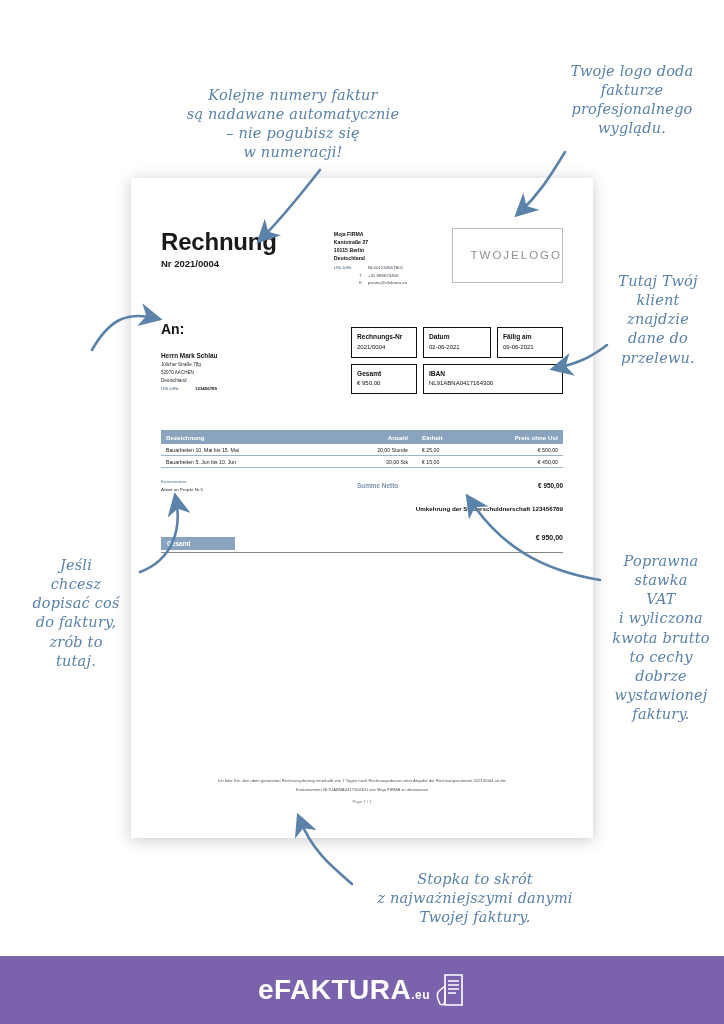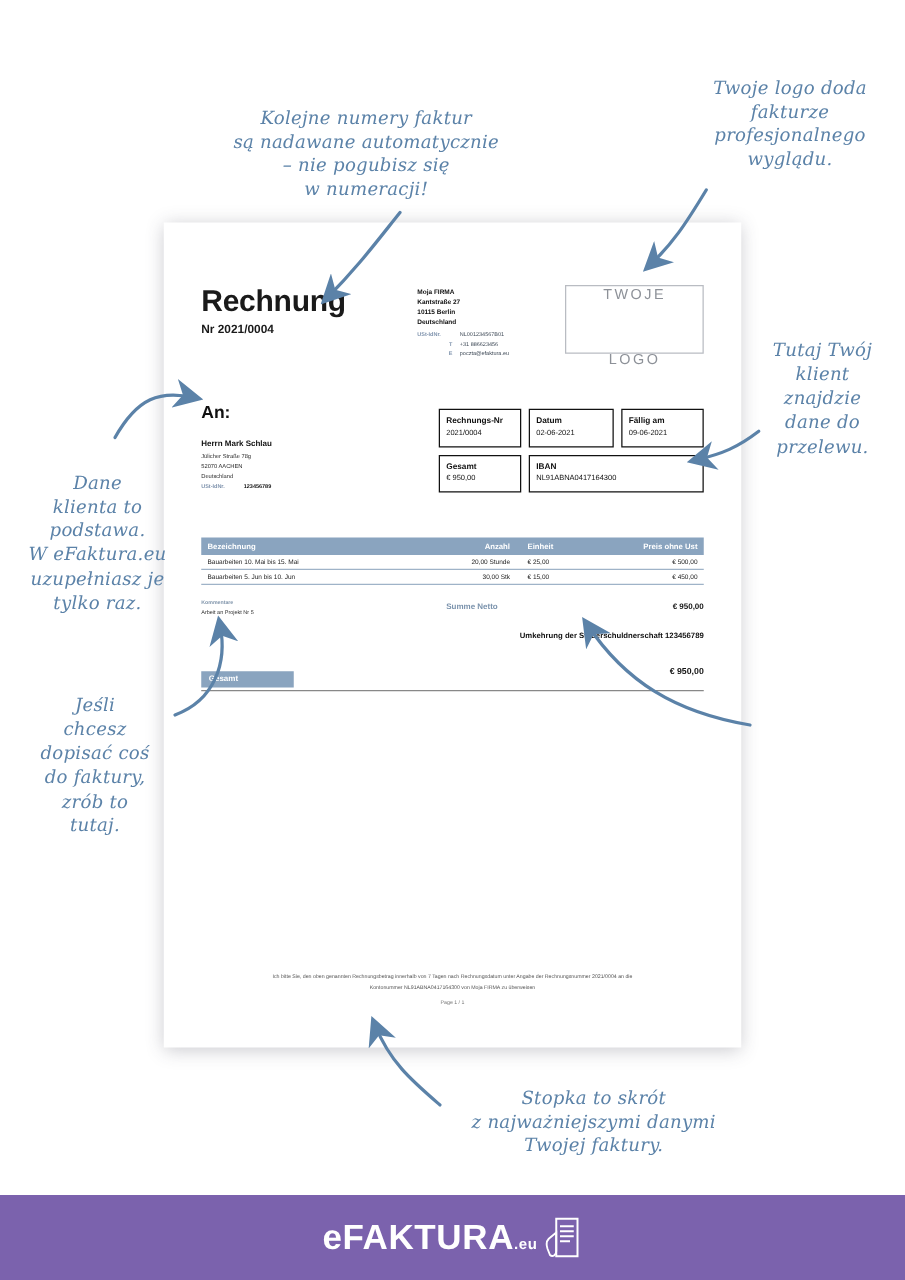--- a/index.html
+++ b/index.html
@@ -48,23 +48,23 @@
   .co-line { font-size: 5.2px; font-weight: bold; color: #111; line-height: 1.55; }
   .co-contact { margin-top: 2px; }
   .co-contact div { display: flex; font-size: 4.4px; line-height: 1.7; color: #222; }
   .co-contact .lbl { width: 34px; color: #7f93ad; font-weight: bold; text-align: left; }
   .co-contact .val { color: #3f4a57; }
 
   .logo-box {
     margin-left: auto; margin-top: 22px;
     width: 112px; height: 55px;
     border: 1px solid #b9bcc2;
-    display: flex; flex-direction: column;
-    align-items: center; justify-content: space-between;
-    color: #8d9198; font-size: 11.5px; letter-spacing: 2px; line-height: 1.35; gap: 36px;
+    display: flex; 
+    align-items: center; justify-content: flex-end;
+    color: #8d9198; font-size: 11.5px; letter-spacing: 2px; line-height: 1.35;
   }
 
   
   .mid { display: flex; margin-top: 34px; }
   .addr { width: 190px; }
   .an { font-size: 14px; font-weight: bold; color: #111; margin-bottom: 14px; }
   .cl-name { font-size: 6.4px; font-weight: bold; color: #111; line-height: 1.6; }
   .cl-l { font-size: 4.6px; color: #2b2b2b; line-height: 1.75; }
   .cl-vat { display: flex; font-size: 4.4px; margin-top: 1px; }
   .cl-vat .lbl { width: 34px; color: #7f93ad; font-weight: bold; }
@@ -276,32 +276,35 @@
 w numeracji!</div>
   <div class="note n-logo">Twoje logo doda
 fakturze
 profesjonalnego
 wyglądu.</div>
   <div class="note n-client-bank">Tutaj Twój
 klient
 znajdzie
 dane do
 przelewu.</div>
-  <div class="note n-data">Dane
-klienta to
-podstawa.
-W eFaktura.eu
-uzupełniasz je
-tylko raz.</div>
   <div class="note n-comment">Jeśli
 chcesz
 dopisać coś
 do faktury,
 zrób to
 tutaj.</div>
+  <div class="note n-vat">Poprawna
+stawka
+VAT
+i wyliczona
+kwota brutto
+to cechy
+dobrze
+wystawionej
+faktury.</div>
   <div class="note n-footer">Stopka to skrót
 z najważniejszymi danymi
 Twojej faktury.</div>
 
   <svg class="arrows" viewBox="0 0 724 1024">
     <defs>
       <marker id="ah" markerWidth="9" markerHeight="9" refX="6" refY="4.5" orient="auto">
         <path d="M0,0 L9,4.5 L0,9 L2.6,4.5 Z" fill="#5b82a8"></path>
       </marker>
     </defs>

